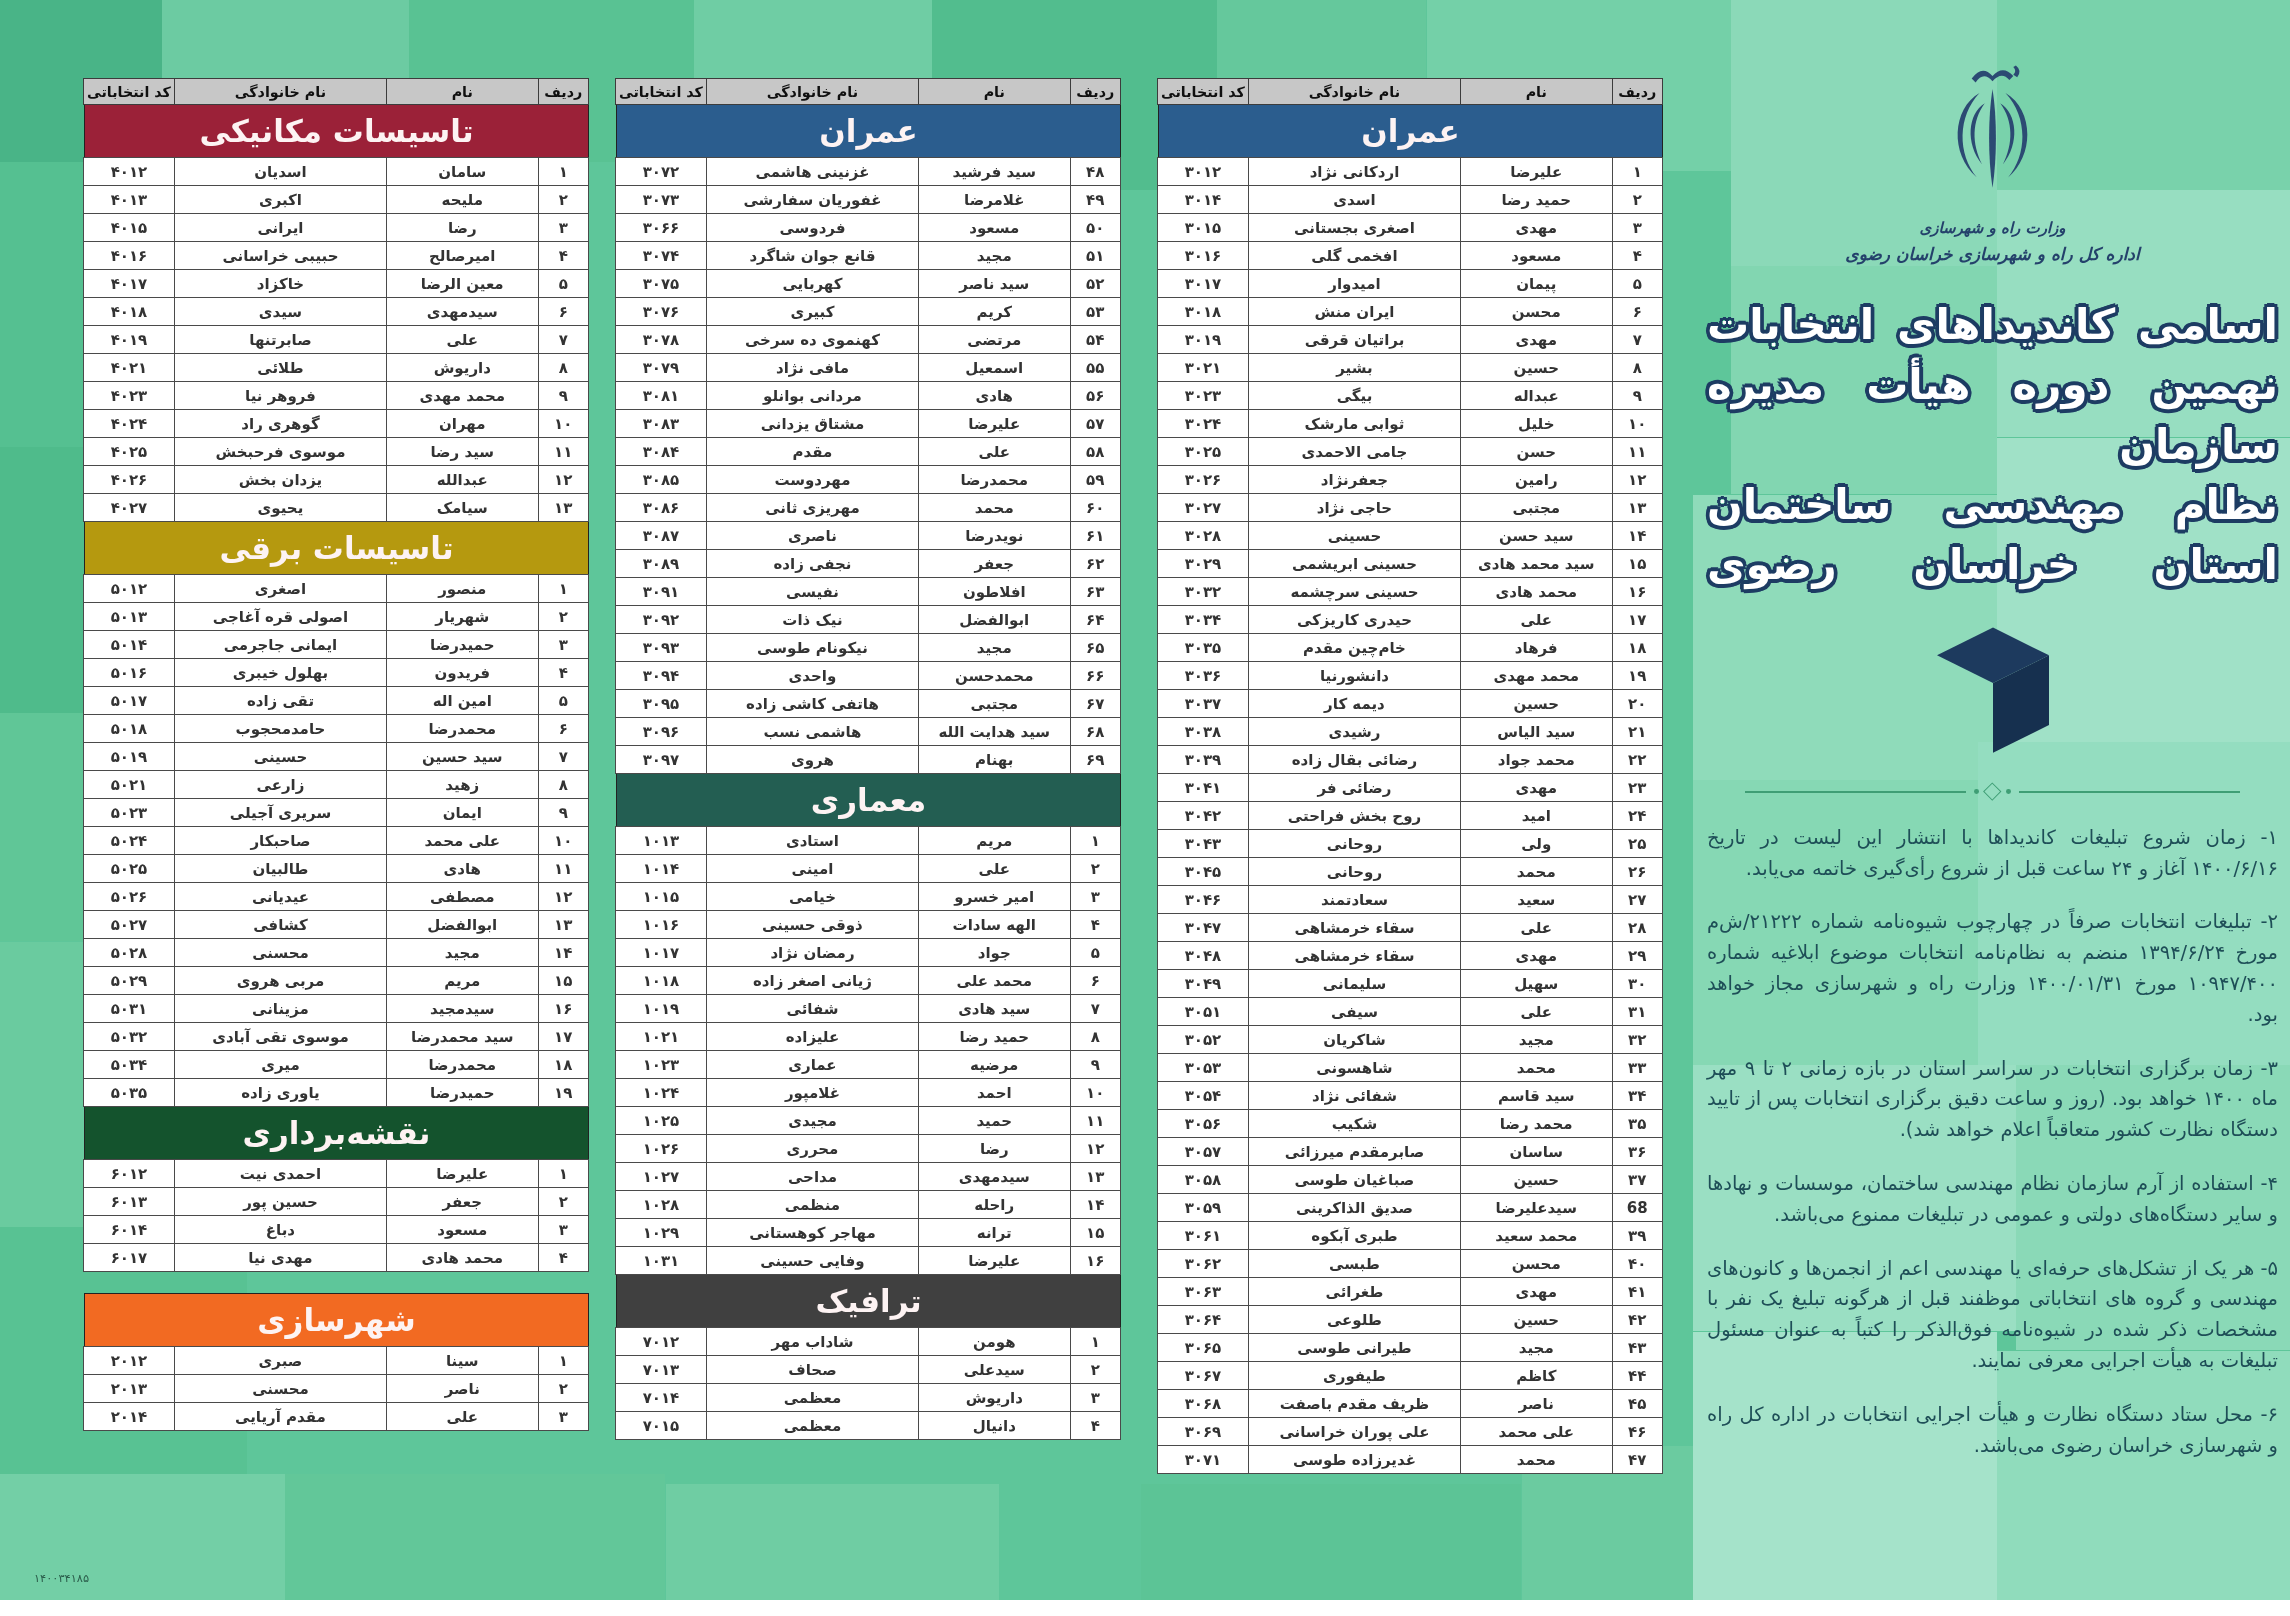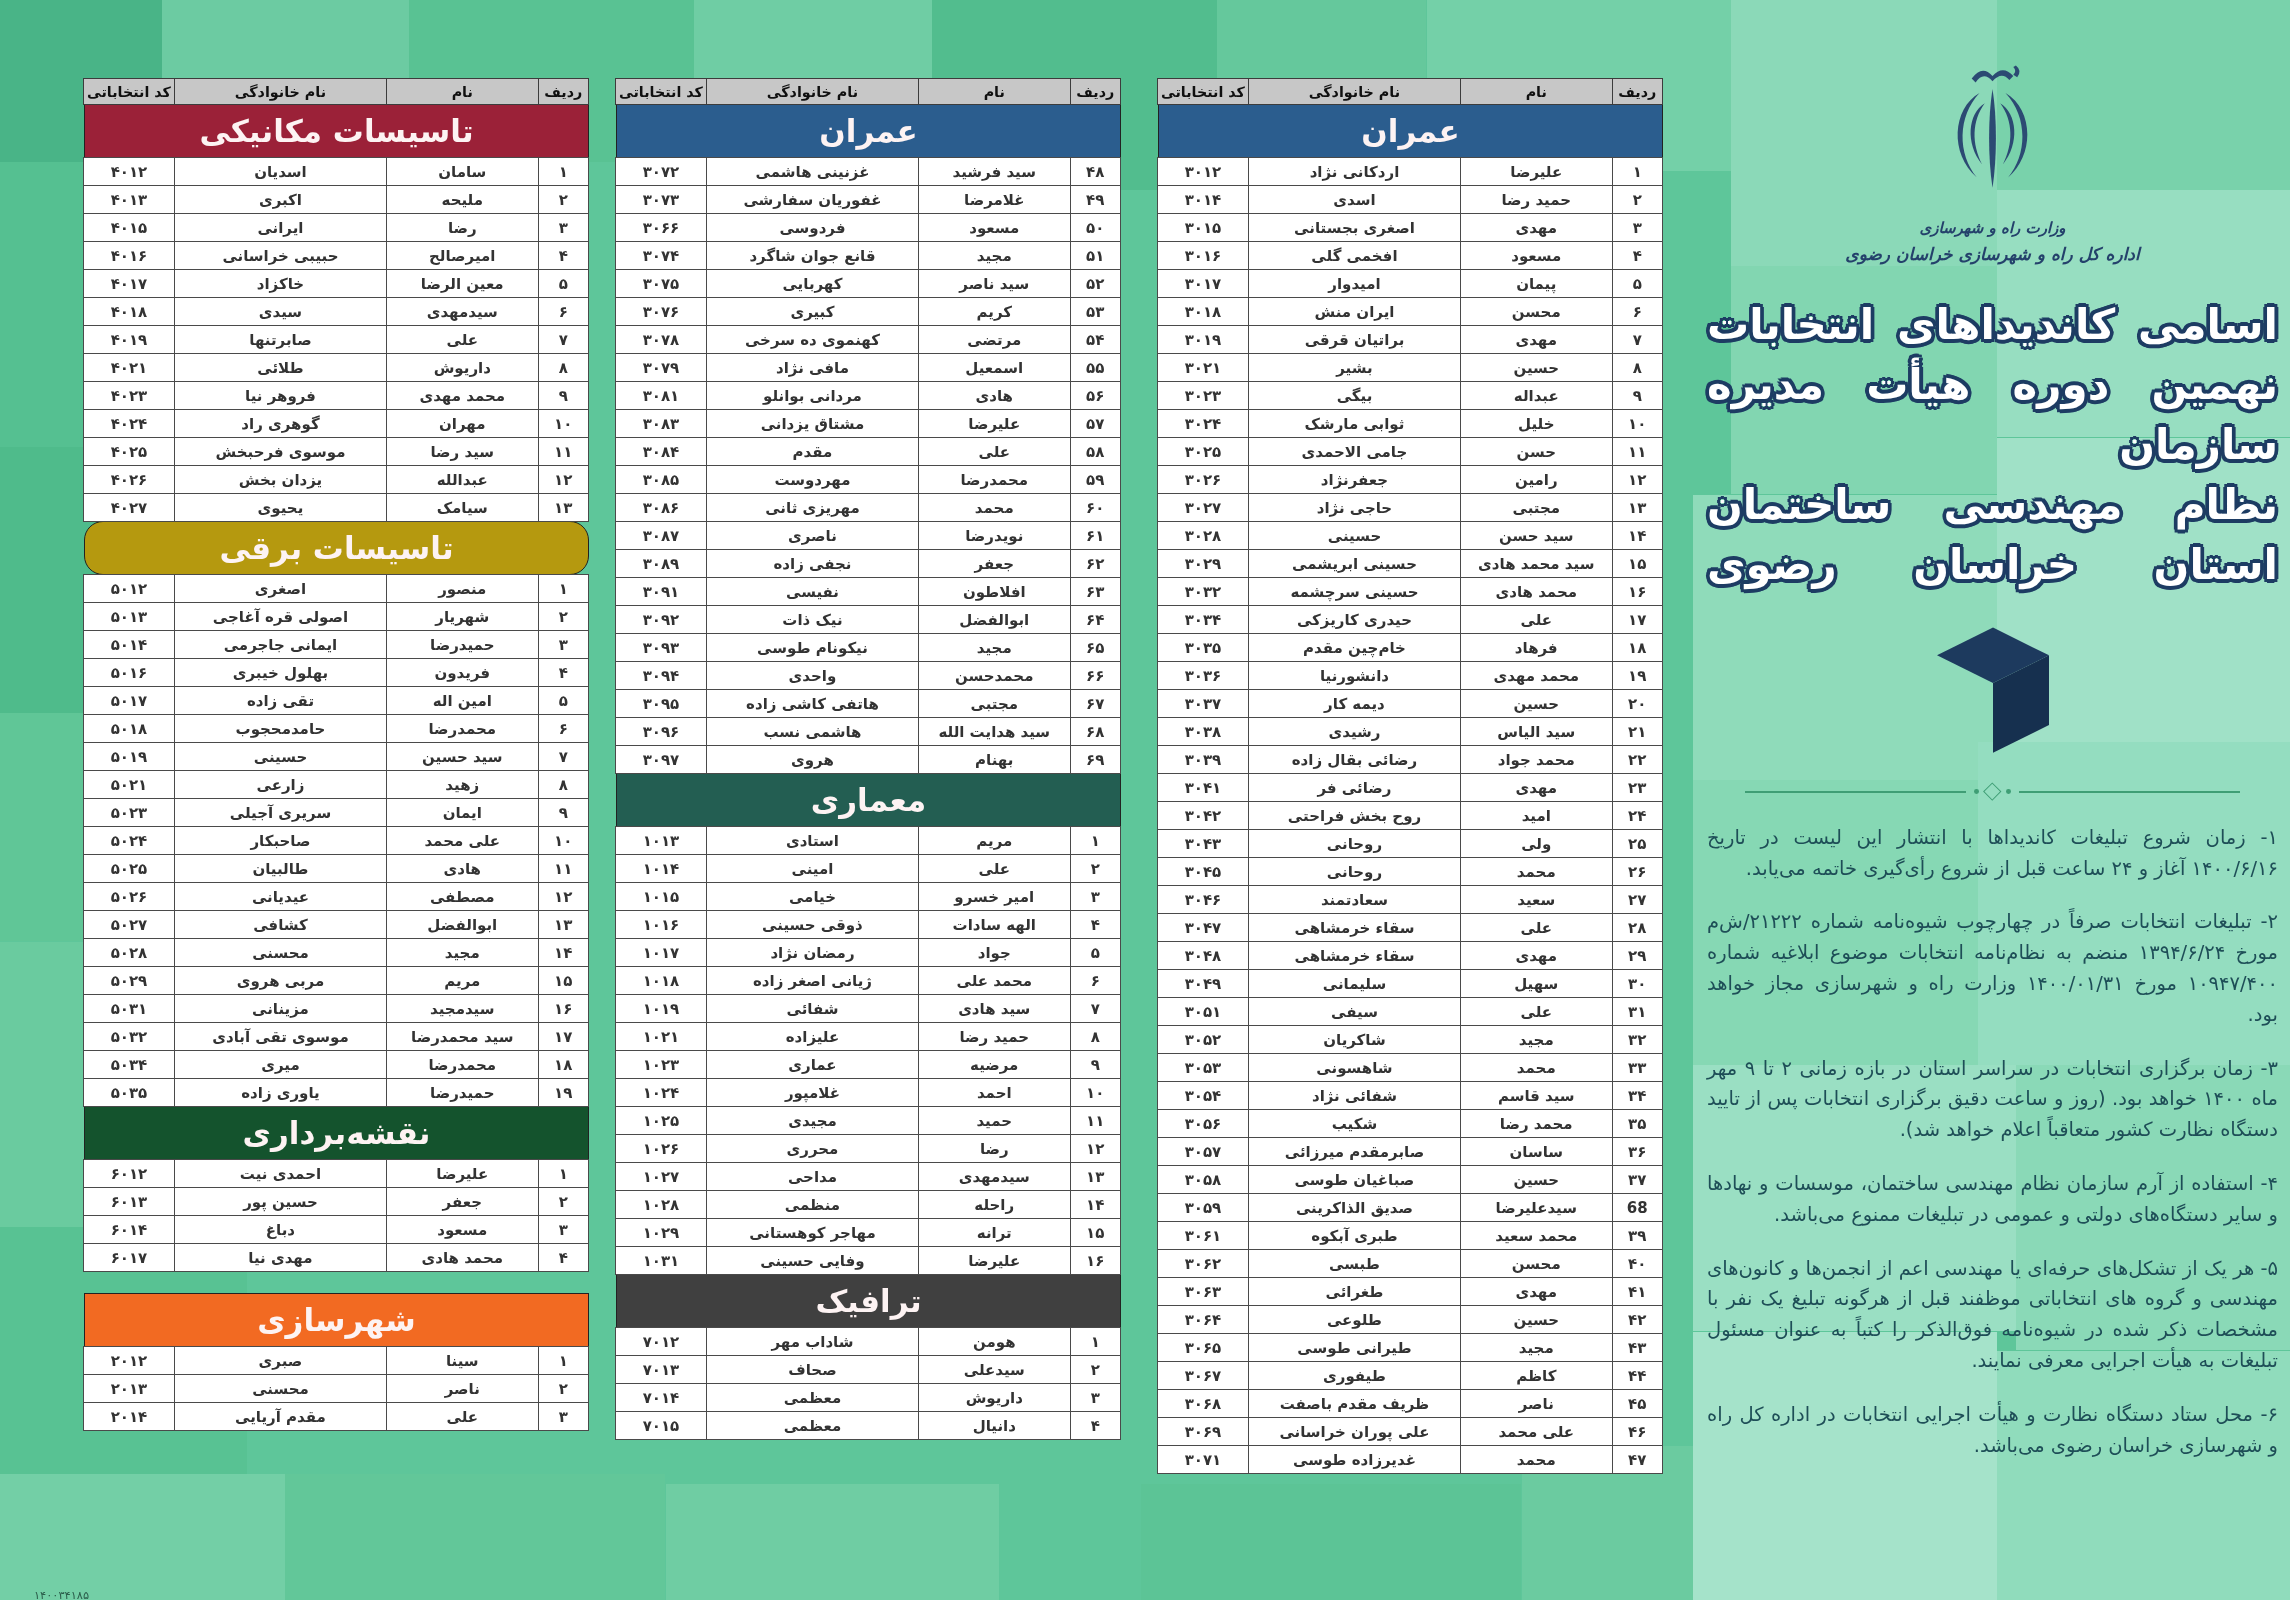--- a/index.html
+++ b/index.html
@@ -57,21 +57,21 @@
   .divider{display:flex;align-items:center;gap:7.6px;margin:25px 38px}
   .divider .line{flex:1;height:1.9px;background:#3f9e75}
   .divider .dot{width:4.8px;height:4.8px;border-radius:50%;background:#3f9e75}
   .divider .diamond{width:10.5px;height:10.5px;border:1.9px solid #3f9e75;transform:rotate(45deg)}
   .notes{margin-top:3.8px;text-align:right}
   .notes p{
     margin:0 0 23px 0;font-size:19.5px;font-weight:500;color:#1e4e57;line-height:1.58;
     text-align:justify;text-align-last:right;
   }
   .footer-code{
-    position:absolute;left:34px;bottom:15px;font-size:11.4px;color:#2a5c4a;direction:ltr;
+    position:absolute;left:34px;bottom:32px;font-size:11.4px;color:#2a5c4a;direction:ltr;
   }
 </style>
 </head>
 <body>
 
 <div id="bg">
     <div class="tile" style="left: 0px; top: 0px; width: 162px; height: 162px; background: rgb(73, 180, 135);"></div>
     <div class="tile" style="left: 162px; top: 0px; width: 247px; height: 247px; background: rgb(108, 203, 162);"></div>
     <div class="tile" style="left: 409px; top: 0px; width: 285px; height: 162px; background: rgb(89, 194, 147);"></div>
     <div class="tile" style="left: 694px; top: 0px; width: 238px; height: 238px; background: rgb(111, 205, 164);"></div>
@@ -735,21 +735,21 @@
       <div>عبدالله</div>
       <div>یزدان بخش</div>
       <div>۴۰۲۶</div>
     </div>
     <div class="trow">
       <div>۱۳</div>
       <div>سیامک</div>
       <div>یحیوی</div>
       <div>۴۰۲۷</div>
     </div>
-    <div class="band" style="background: rgb(181, 153, 15); border-radius: 19px;">تاسیسات برقی</div>
+    <div class="band" style="background: rgb(181, 153, 15);">تاسیسات برقی</div>
     <div class="trow">
       <div>۱</div>
       <div>منصور</div>
       <div>اصغری</div>
       <div>۵۰۱۲</div>
     </div>
     <div class="trow">
       <div>۲</div>
       <div>شهریار</div>
       <div>اصولی قره آغاجی</div>

